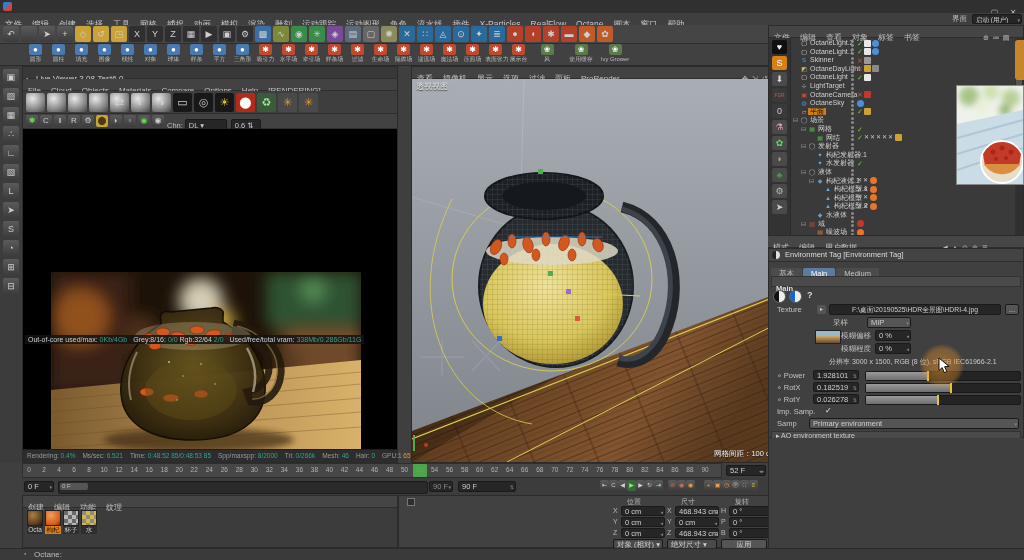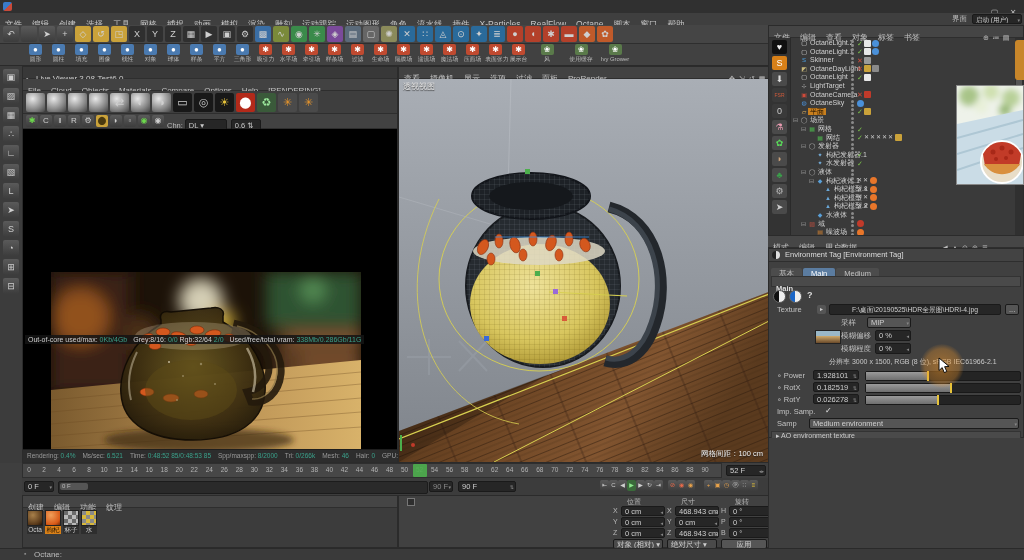--- a/index.html
+++ b/index.html
@@ -160,21 +160,21 @@
         </g>
       <ellipse cx="140" cy="118" rx="46" ry="30" fill="#5c4a16" opacity="0.5"></ellipse>
     </svg>
 
     <div id="lvoverlay" style="position:absolute;left:2px;top:206px;font-size:7px;line-height:9px;"><div style="background: rgba(20, 20, 20, 0.85); display: inline-block; padding: 0px 3px; margin-bottom: 1px;"><span style="color: rgb(207, 207, 207);">Out-of-core used/max: </span><span style="color: rgb(58, 160, 138);">0Kb/4Gb </span><br></div><div style="background: rgba(20, 20, 20, 0.85); display: inline-block; padding: 0px 3px; margin-bottom: 1px;"><span style="color: rgb(207, 207, 207);">Grey:8/16: </span><span style="color: rgb(58, 160, 138);">0/0 </span><span style="color: rgb(207, 207, 207);">  Rgb:32/64 </span><span style="color: rgb(58, 160, 138);">2/0 </span><br></div><div style="background: rgba(20, 20, 20, 0.85); display: inline-block; padding: 0px 3px; margin-bottom: 1px;"><span style="color: rgb(207, 207, 207);">Used/free/total vram: </span><span style="color: rgb(58, 160, 138);">338Mb/0.286Gb/11G </span><br></div></div>
   </div>
 
   <div class="abs" id="lvfooter" style="left:0;top:382px;width:374px;height:13px;background:#2d2d2d;border-top:1px solid #1e1e1e;white-space:nowrap;padding:2px 0 0 4px;box-sizing:border-box;font-size:6.5px;"><span style="margin-right: 7px; color: rgb(154, 154, 154);">Rendering: <span style="color: rgb(58, 160, 138);">0.4%</span></span><span style="margin-right: 7px; color: rgb(154, 154, 154);">Ms/sec: <span style="color: rgb(58, 160, 138);">6.521</span></span><span style="margin-right: 7px; color: rgb(154, 154, 154);">Time: <span style="color: rgb(58, 160, 138);">0:48:52 85/0:48:53 85</span></span><span style="margin-right: 7px; color: rgb(154, 154, 154);">Spp/maxspp: <span style="color: rgb(58, 160, 138);">8/2000</span></span><span style="margin-right: 7px; color: rgb(154, 154, 154);">Tri: <span style="color: rgb(58, 160, 138);">0/266k</span></span><span style="margin-right: 7px; color: rgb(154, 154, 154);">Mesh: <span style="color: rgb(58, 160, 138);">46</span></span><span style="margin-right: 7px; color: rgb(154, 154, 154);">Hair: <span style="color: rgb(58, 160, 138);">0</span></span><span style="margin-right: 7px; color: rgb(154, 154, 154);">GPU:1 <span style="color: rgb(232, 150, 44);">65°C</span></span></div>
 </div>
 
-<div class="panel" style="left:398px;top:66px;width:372px;height:397px;background:#8a8f96;">
+<div class="panel" style="left:411px;top:66px;width:372px;height:397px;background:#8a8f96;">
   <div class="bar" id="vpmenu" style="left:0;top:0;width:370px;height:12px;background:#424242;"><span class="lvm">查看</span><span class="lvm">摄像机</span><span class="lvm">显示</span><span class="lvm">选项</span><span class="lvm">过滤</span><span class="lvm">面板</span><span class="lvm">ProRender</span></div>
   <span class="abs" id="vpcorner" style="right:2px;top:0;height:12px;"><span class="glyph-btn" style="line-height: 12px;">✥</span><span class="glyph-btn" style="line-height: 12px;">⇲</span><span class="glyph-btn" style="line-height: 12px;">↺</span><span class="glyph-btn" style="line-height: 12px;">▦</span></span>
 
   <svg style="position:absolute;left:0;top:12px;" width="370" height="383" viewBox="0 0 370 383">
     <defs>
       <linearGradient id="vpbg" x1="0" y1="0" x2="0" y2="1">
         <stop offset="0" stop-color="#a9aeb5"></stop>
           <stop offset="1" stop-color="#7f848b"></stop>
       </linearGradient>
       <linearGradient id="wood" x1="0" y1="0" x2="1" y2="0.3">
@@ -430,21 +430,21 @@
   </div>
   <span class="abs" style="left:4px;top:41px;width:11px;height:11px;border-radius:50%;background:linear-gradient(90deg,#111 50%,#eee 50%);border:1px solid #666;"></span>
   <span class="abs" style="left:20px;top:41px;width:11px;height:11px;border-radius:50%;background:linear-gradient(90deg,#1a66c8 50%,#eee 50%);border:1px solid #666;"></span>
   <span class="abs" style="left:38px;top:41px;font-size:9px;font-weight:bold;color:#ddd;">?</span>
 
   <span class="attr-label" style="left:8px;top:55px;">Texture</span>
   <span class="abs" style="left:48px;top:56px;width:9px;height:9px;background:#555;border-radius:2px;font-size:6px;text-align:center;line-height:9px;color:#ccc;">▸</span>
   <span class="field" style="left:60px;top:55px;width:172px;height:11px;text-align:center;"><span style="font-size:6.8px;">F:\桌面\20190525\HDR全景图\HDRI-4.jpg</span></span>
   <span class="field" style="left:236px;top:55px;width:14px;height:11px;background:#555;text-align:center;"><span>...</span></span>
 
-  <span class="attr-label" style="left:72px;top:68px;">采样</span>
+  <span class="attr-label" style="left:64px;top:68px;">采样</span>
   <span class="field" style="left:98px;top:68px;width:44px;height:11px;background:#555;"><span>MIP</span><span class="stepper">▾</span></span>
 
   <span class="abs" style="left:46px;top:81px;width:24px;height:12px;background:linear-gradient(#9ab8c8 45%,#caa66a 45%,#6a4a2a);border:1px solid #222;"></span>
   <span class="attr-label" style="left:72px;top:81px;">模糊偏移</span>
   <span class="field" style="left:106px;top:81px;width:36px;height:11px;"><span>0 %</span><span class="stepper">◂</span></span>
   <span class="attr-label" style="left:72px;top:94px;">模糊程度</span>
   <span class="field" style="left:106px;top:94px;width:36px;height:11px;"><span>0 %</span><span class="stepper">◂</span></span>
 
   <span class="abs" style="left:60px;top:108px;font-size:7px;color:#c8c8c8;white-space:nowrap;">分辨率 3000 x 1500, RGB (8 位), sRGB IEC61966-2.1</span>
 
@@ -466,21 +466,21 @@
       <span class="slider" style="left: 96px; top: 146px; width: 154px;">
         <span class="fill" style="width: 47%;"></span>
         <span class="mark" style="left: calc(47% - 1px);"></span>
       </span>
     </div>
 
   <span class="attr-label" style="left:8px;top:157px;">Imp. Samp.</span>
   <span class="abs" style="left:56px;top:157px;font-size:8px;color:#e8e8e8;">✓</span>
 
   <span class="attr-label" style="left:8px;top:169px;">Samp</span>
-  <span class="field" style="left:40px;top:169px;width:210px;height:11px;background:#555;"><span>Medium environment</span><span class="stepper">▾</span></span>
+  <span class="field" style="left:40px;top:169px;width:210px;height:11px;background:#555;"><span>Primary environment</span><span class="stepper">▾</span></span>
 
   <div class="abs" style="left:2px;top:182px;width:250px;height:10px;background:#4a4a4a;border:1px solid #333;box-sizing:border-box;font-size:7px;line-height:8px;color:#ccc;padding-left:4px;">▸ <span>AO environment texture</span></div>
 </div>
 
 <div class="abs" style="left:768px;top:438px;width:256px;height:110px;background:#3f3f3f;border-left:1px solid #2b2b2b;"></div>
 
 <div class="abs" style="left:956px;top:85px;width:68px;height:100px;border:1px solid #888;box-sizing:border-box;z-index:40;overflow:hidden;">
   <svg width="66" height="98" viewBox="0 0 66 98">
     <defs>
         <filter id="rblur">

